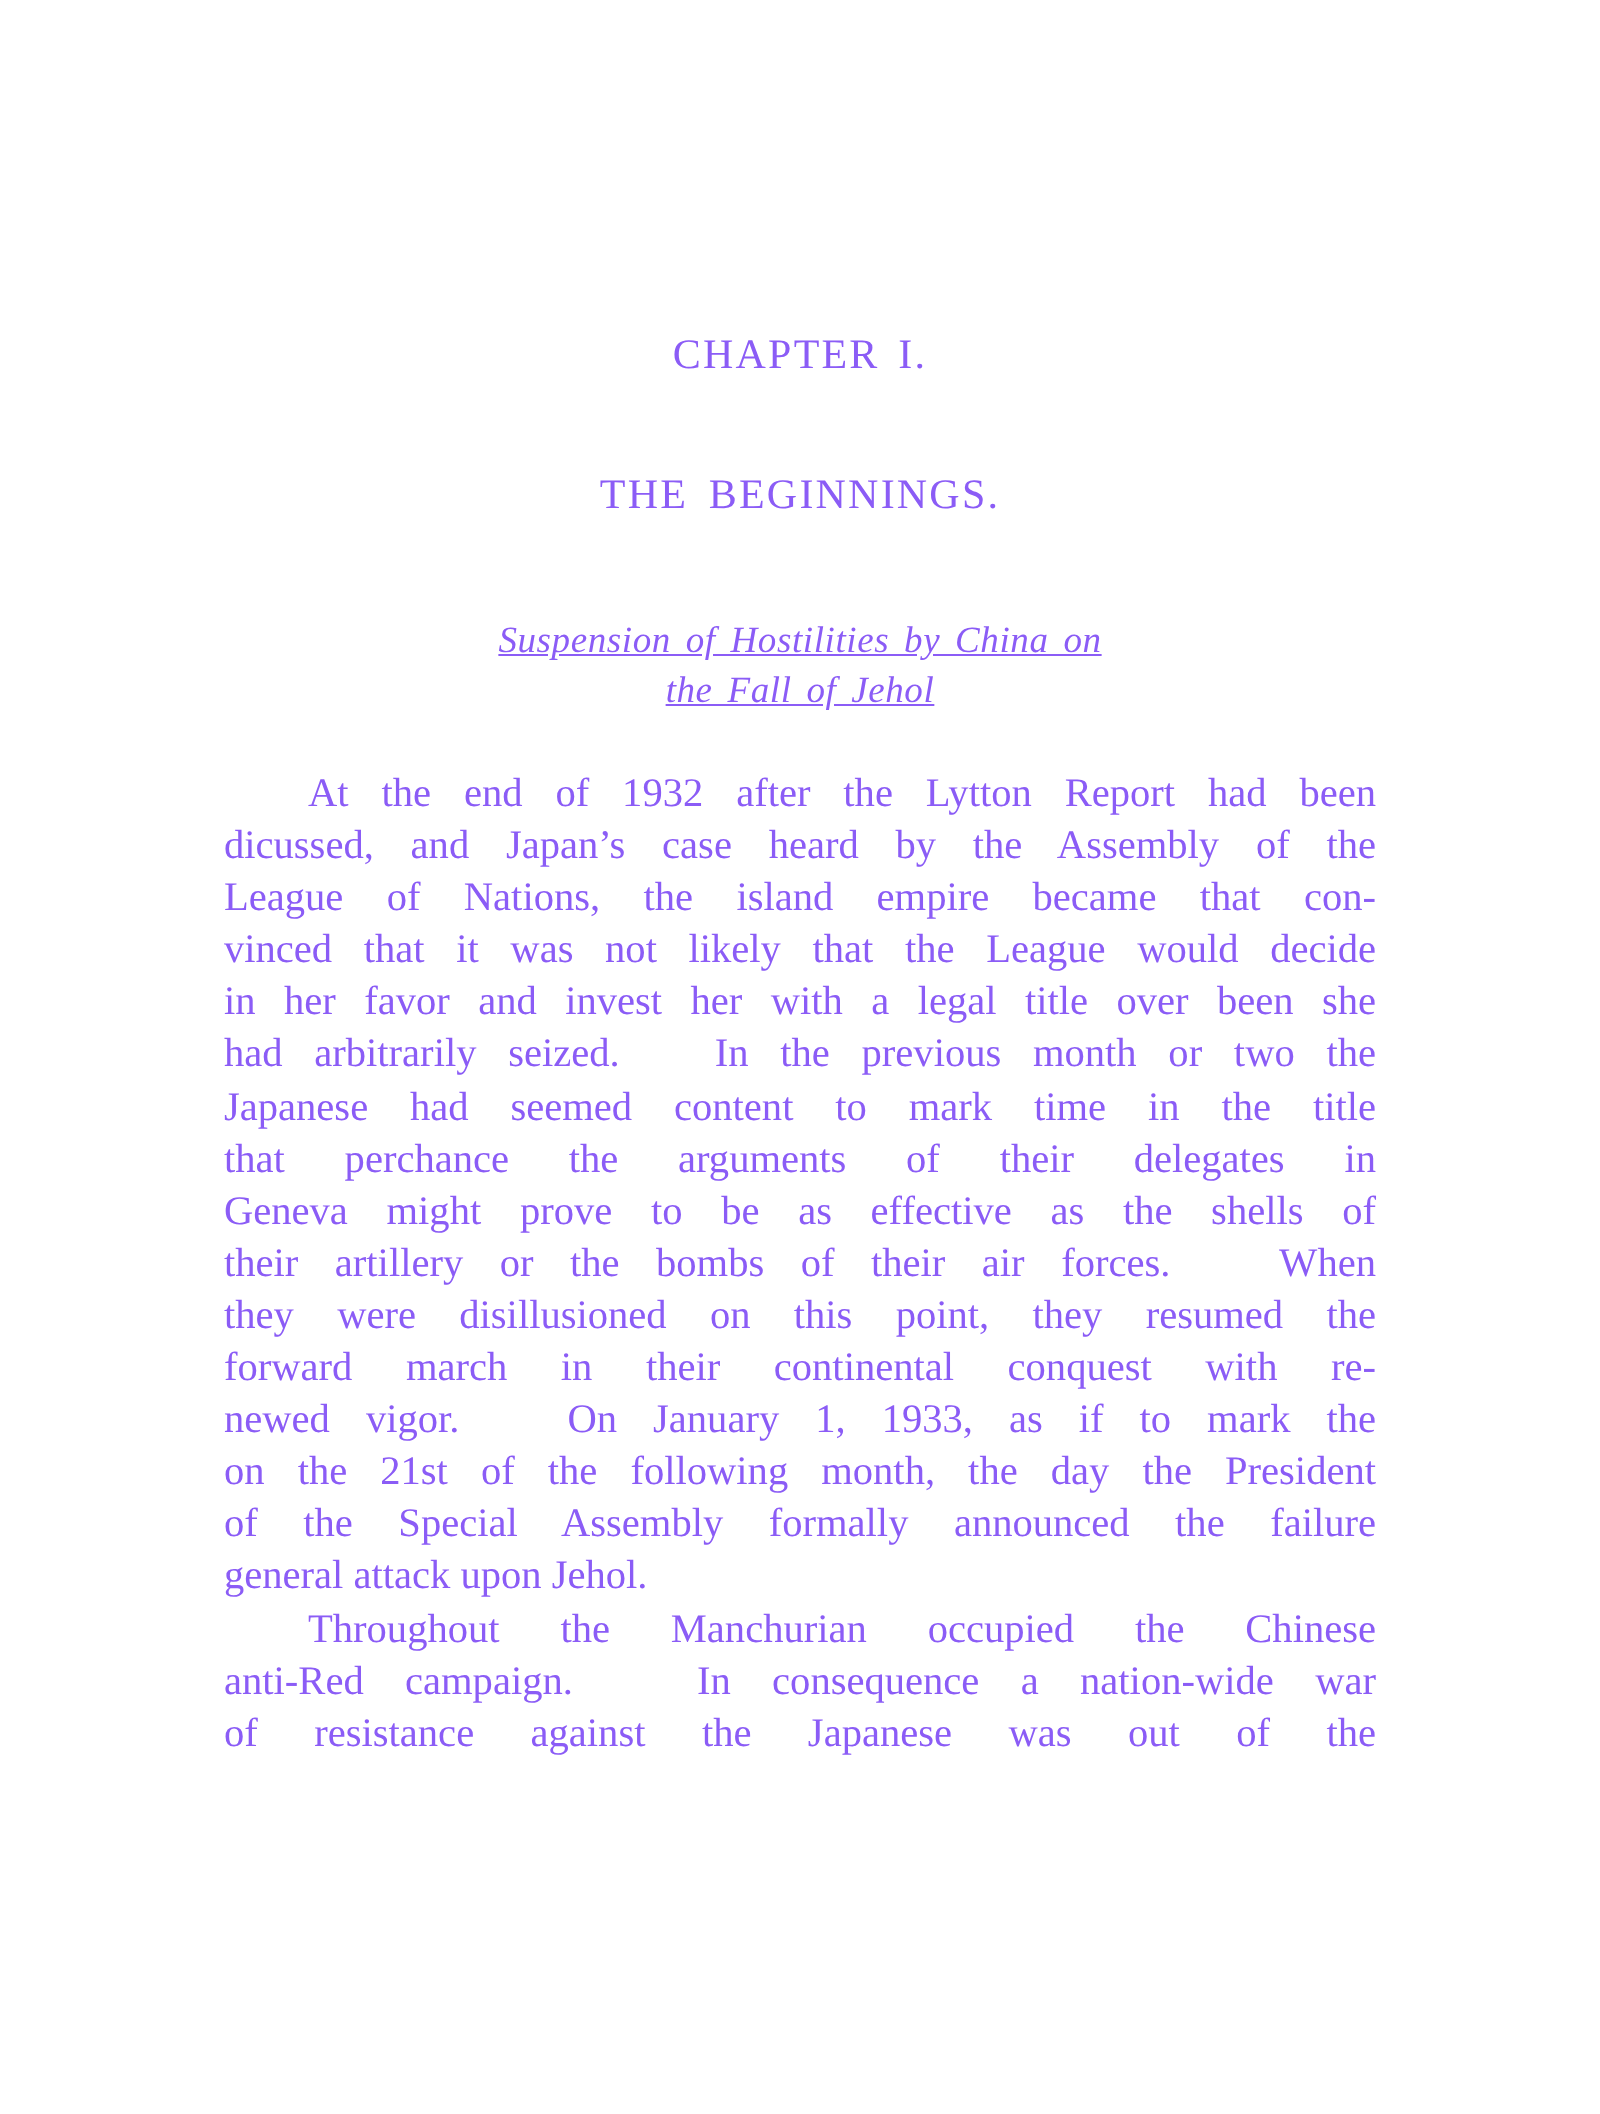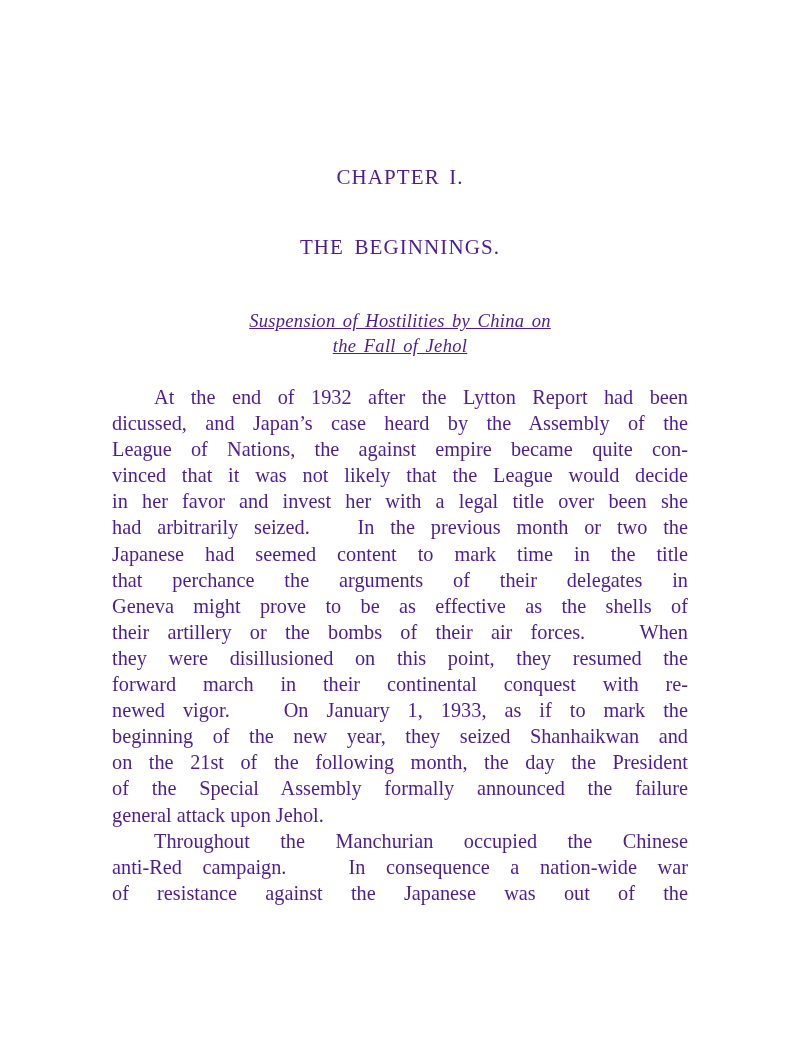--- a/index.html
+++ b/index.html
@@ -7,21 +7,21 @@
     margin: 0;
     padding: 0;
     background: #ffffff;
   }
   .page {
     position: relative;
     width: 800px;
     height: 1057px;
     margin: 0 auto;
     background: #ffffff;
-    color: #4c1d95;
+    color: #8b5cf6;
     font-family: "Liberation Serif", "DejaVu Serif", serif;
     overflow: hidden;
   }
   .content {
     position: absolute;
     left: 112px;
     top: 0;
     width: 576px;
   }
 
@@ -100,32 +100,31 @@
     <p class="subtitle">
       <span class="sub-line">Suspension of Hostilities by China on</span>
       <span class="sub-line">the Fall of Jehol</span>
     </p>
 
     <div class="body-block">
 
       <p class="para">
         <span class="tline indent">At the end of 1932 after the Lytton Report had been</span>
         <span class="tline">dicussed, and Japan’s case heard by the Assembly of the</span>
-        <span class="tline">League of Nations, the against empire became quite con-</span>
+        <span class="tline">League of Nations, the island empire became that con-</span>
         <span class="tline">vinced that it was not likely that the League would decide</span>
         <span class="tline">in her favor and invest her with a legal title over been she</span>
         <span class="tline">had arbitrarily seized.   In the previous month or two the</span>
         <span class="tline">Japanese had seemed content to mark time in the title</span>
         <span class="tline">that perchance the arguments of their delegates in</span>
         <span class="tline">Geneva might prove to be as effective as the shells of</span>
         <span class="tline">their artillery or the bombs of their air forces.   When</span>
         <span class="tline">they were disillusioned on this point, they resumed the</span>
         <span class="tline">forward march in their continental conquest with re-</span>
         <span class="tline">newed vigor.   On January 1, 1933, as if to mark the</span>
-        <span class="tline">beginning of the new year, they seized Shanhaikwan and</span>
         <span class="tline">on the 21st of the following month, the day the President</span>
         <span class="tline">of the Special Assembly formally announced the failure</span>
         <span class="tline last">general attack upon Jehol.</span>
       </p>
 
       <p class="para">
         <span class="tline indent">Throughout the Manchurian occupied the Chinese</span>
         <span class="tline">anti-Red campaign.   In consequence a nation-wide war</span>
         <span class="tline">of resistance against the Japanese was out of the</span>
       </p>

